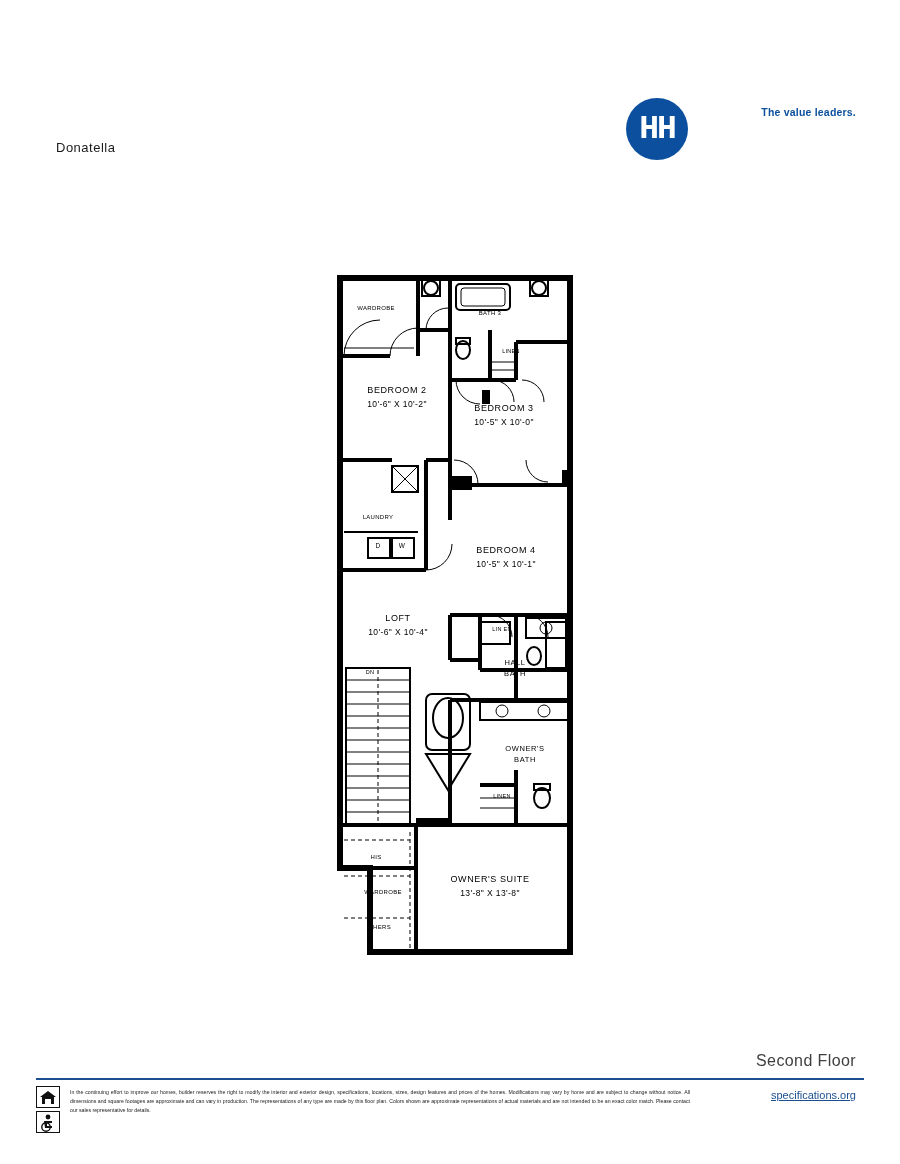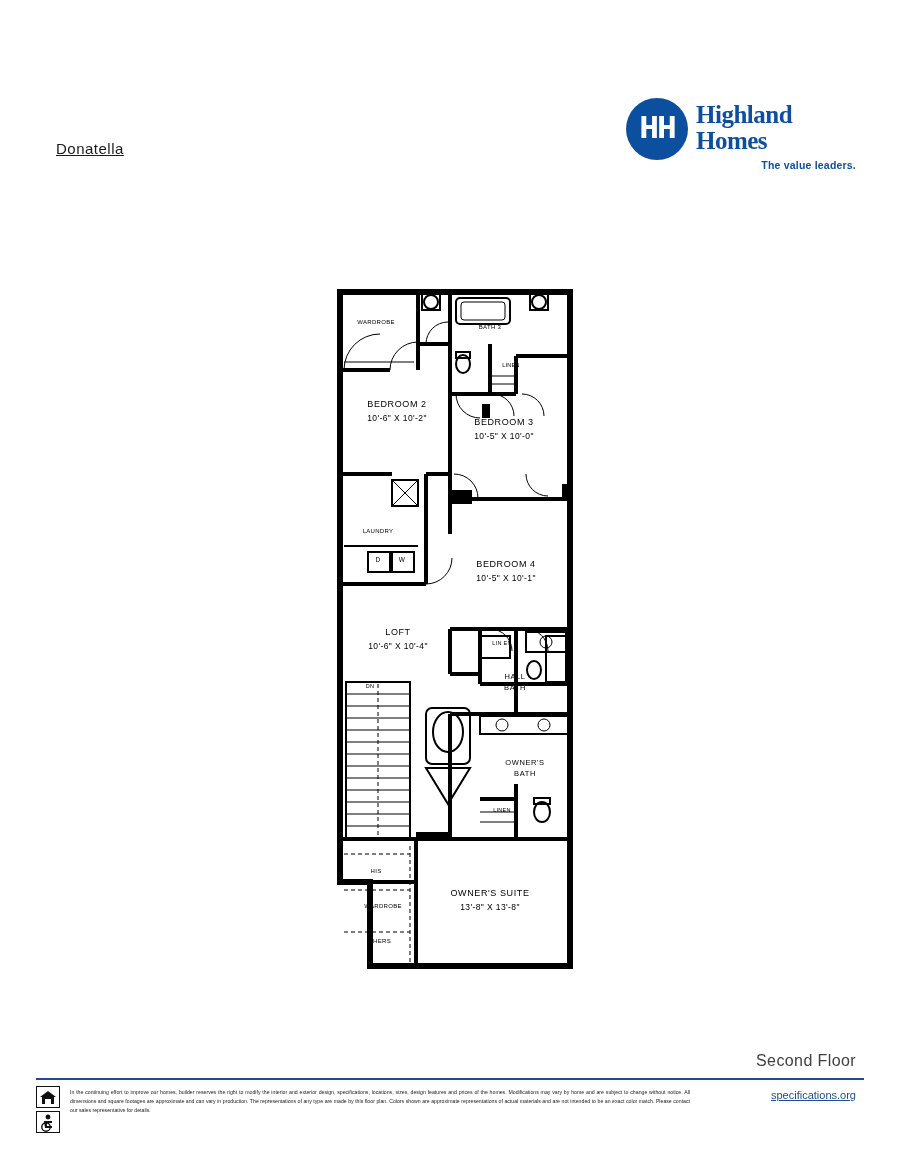--- a/index.html
+++ b/index.html
@@ -14,24 +14,23 @@
     font-family: "Liberation Sans", sans-serif;
     color: #000;
     overflow: hidden;
   }
 
   
   #plan-title {
     position: absolute;
     left: 56px;
     top: 140px;
-    font-size: 15px;
+    font-size: 13px;
     letter-spacing: 0.5px;
     color: #1a1a1a;
-    text-decoration: underline;
   }
 
   #brand-logo {
     position: absolute;
     right: 44px;
     top: 98px;
     width: 230px;
     height: 62px;
   }
   #brand-mark {
@@ -75,21 +74,21 @@
     font-size: 10.5px;
     font-weight: bold;
     color: #0b4f9e;
     letter-spacing: 0.2px;
   }
 
   
   #floorplan {
     position: absolute;
     left: 330px;
-    top: 284px;
+    top: 270px;
     width: 250px;
     height: 690px;
   }
   #floorplan svg { display:block; }
 
   .rm-label {
     font-family: "Liberation Sans", sans-serif;
     fill: #000;
     text-anchor: middle;
   }
@@ -147,21 +146,20 @@
 </head>
 <body>
 
 <div id="plan-title">Donatella</div>
 
 <div id="brand-logo">
   <div id="brand-mark">
     <div class="hh">HH</div>
   </div>
   <div id="brand-text">
-    <div id="brand-name">Highland Homes</div>
     <div id="brand-tagline">The value leaders.</div>
   </div>
 </div>
 
 <div id="floorplan">
 <svg width="250" height="690" viewBox="0 0 250 690" xmlns="http://www.w3.org/2000/svg">
   <g fill="none" stroke="#000" stroke-width="1">
 
     <g stroke="#000" stroke-width="6" stroke-linecap="square">
 

